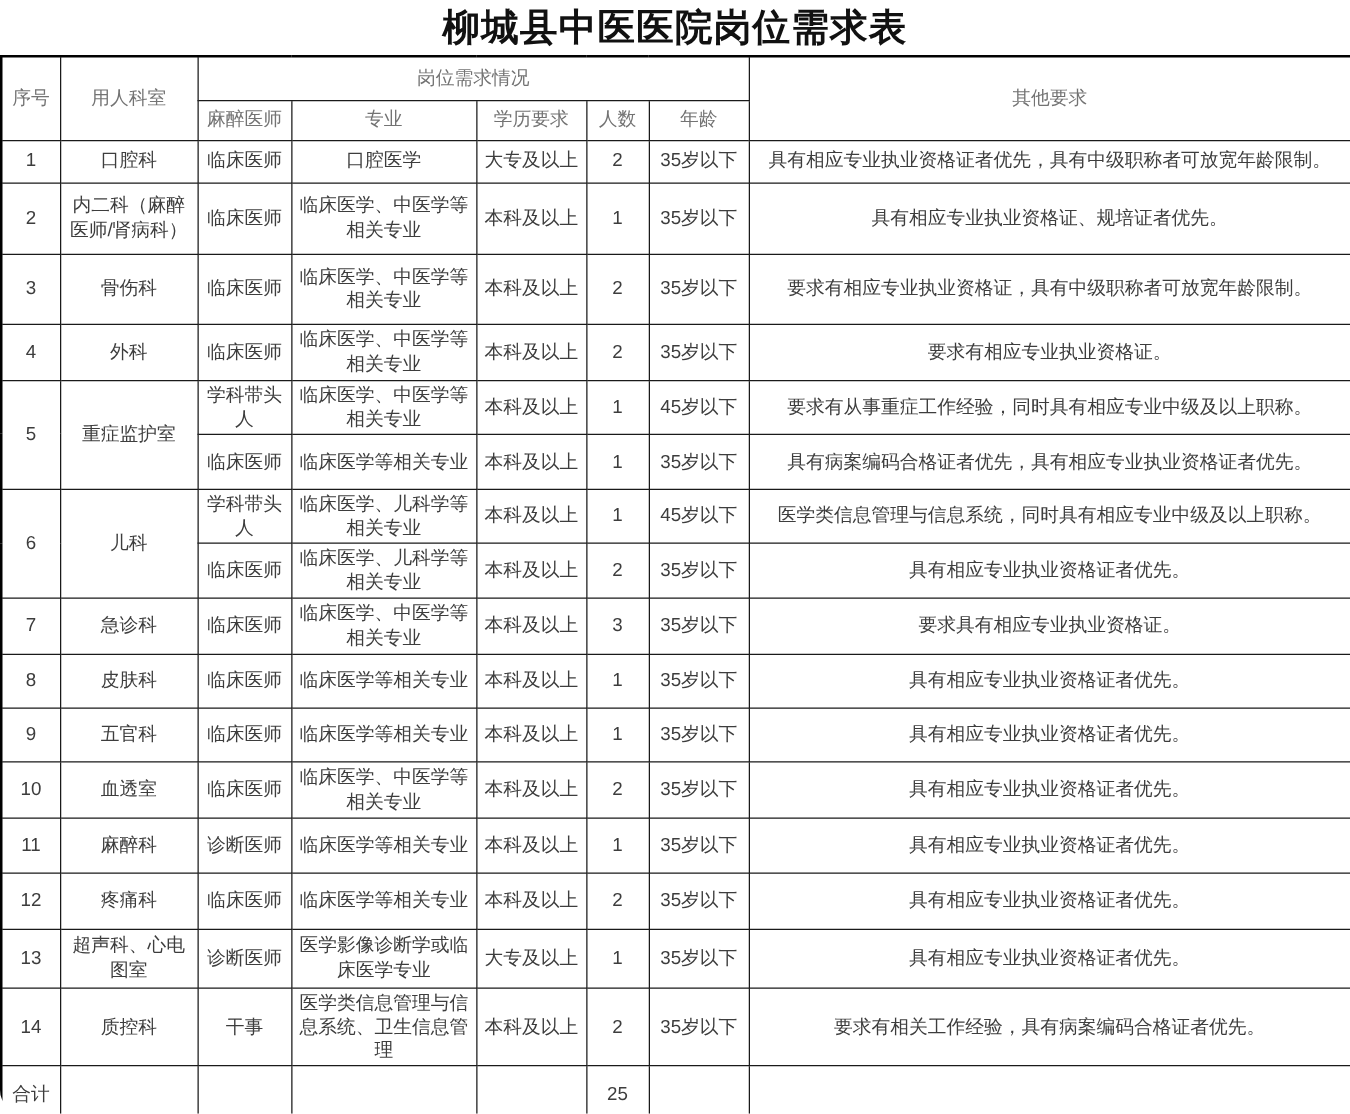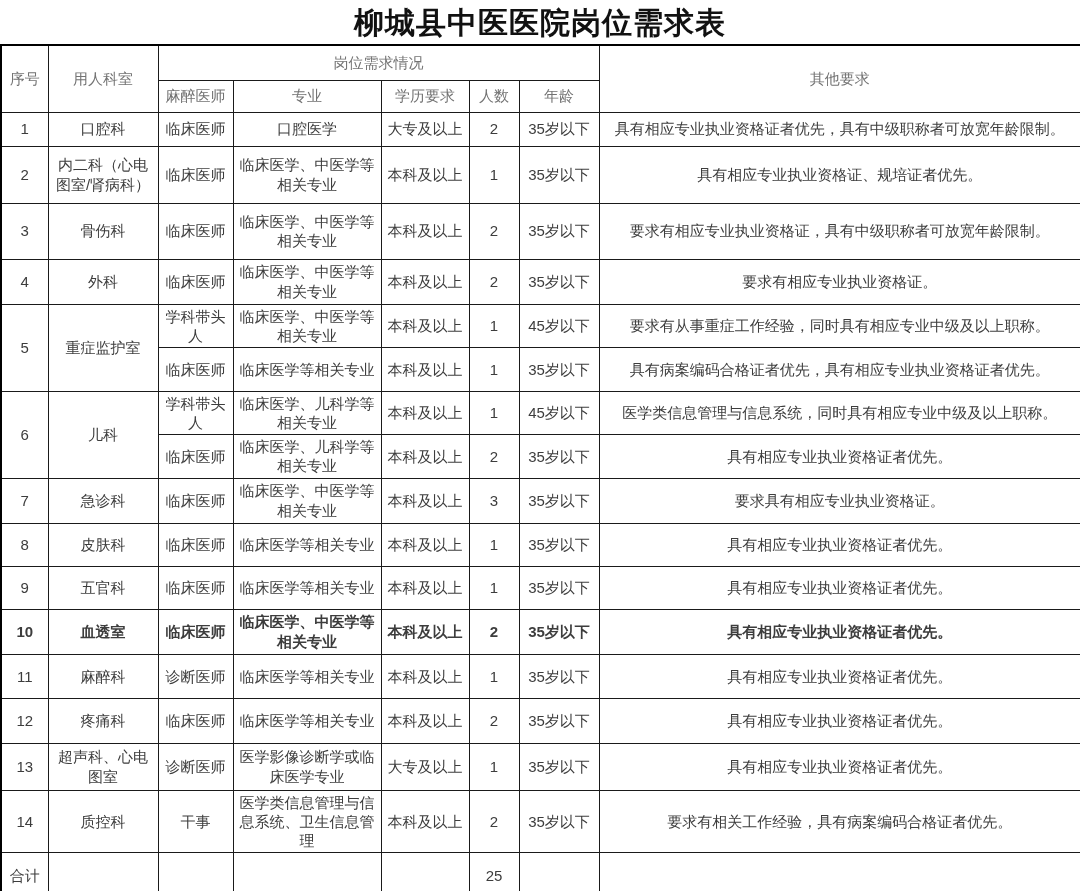--- a/index.html
+++ b/index.html
@@ -7,20 +7,21 @@
     padding: 0;
     background: #ffffff;
     font-family: "Liberation Sans", sans-serif;
   }
   .page {
     width: 1080px;
     height: 891px;
     background: #ffffff;
     box-sizing: border-box;
     overflow: hidden;
+    border-radius: 19px;
   }
   .doc-title {
     height: 44px;
     line-height: 46px;
     text-align: center;
     font-family: "Liberation Serif", serif;
     font-weight: 700;
     font-size: 30px;
     color: #111111;
     letter-spacing: 1px;
@@ -90,21 +91,21 @@
           <td>口腔科</td>
           <td>临床医师</td>
           <td>口腔医学</td>
           <td>大专及以上</td>
           <td>2</td>
           <td>35岁以下</td>
           <td class="other-col">具有相应专业执业资格证者优先，具有中级职称者可放宽年龄限制。</td>
         </tr>
         <tr style="height: 57px;">
           <td>2</td>
-          <td>内二科（心电图室/肾病科）</td>
+          <td>内二科（麻醉医师/肾病科）</td>
           <td>临床医师</td>
           <td>临床医学、中医学等相关专业</td>
           <td>本科及以上</td>
           <td>1</td>
           <td>35岁以下</td>
           <td class="other-col">具有相应专业执业资格证、规培证者优先。</td>
         </tr>
         <tr style="height: 56px;">
           <td>3</td>
           <td>骨伤科</td>
@@ -184,21 +185,21 @@
         <tr style="height: 43px;">
           <td>9</td>
           <td>五官科</td>
           <td>临床医师</td>
           <td>临床医学等相关专业</td>
           <td>本科及以上</td>
           <td>1</td>
           <td>35岁以下</td>
           <td class="other-col">具有相应专业执业资格证者优先。</td>
         </tr>
-        <tr style="height: 45px; font-weight: bold;">
+        <tr style="height: 45px;">
           <td>10</td>
           <td>血透室</td>
           <td>临床医师</td>
           <td>临床医学、中医学等相关专业</td>
           <td>本科及以上</td>
           <td>2</td>
           <td>35岁以下</td>
           <td class="other-col">具有相应专业执业资格证者优先。</td>
         </tr>
         <tr style="height: 44px;">

